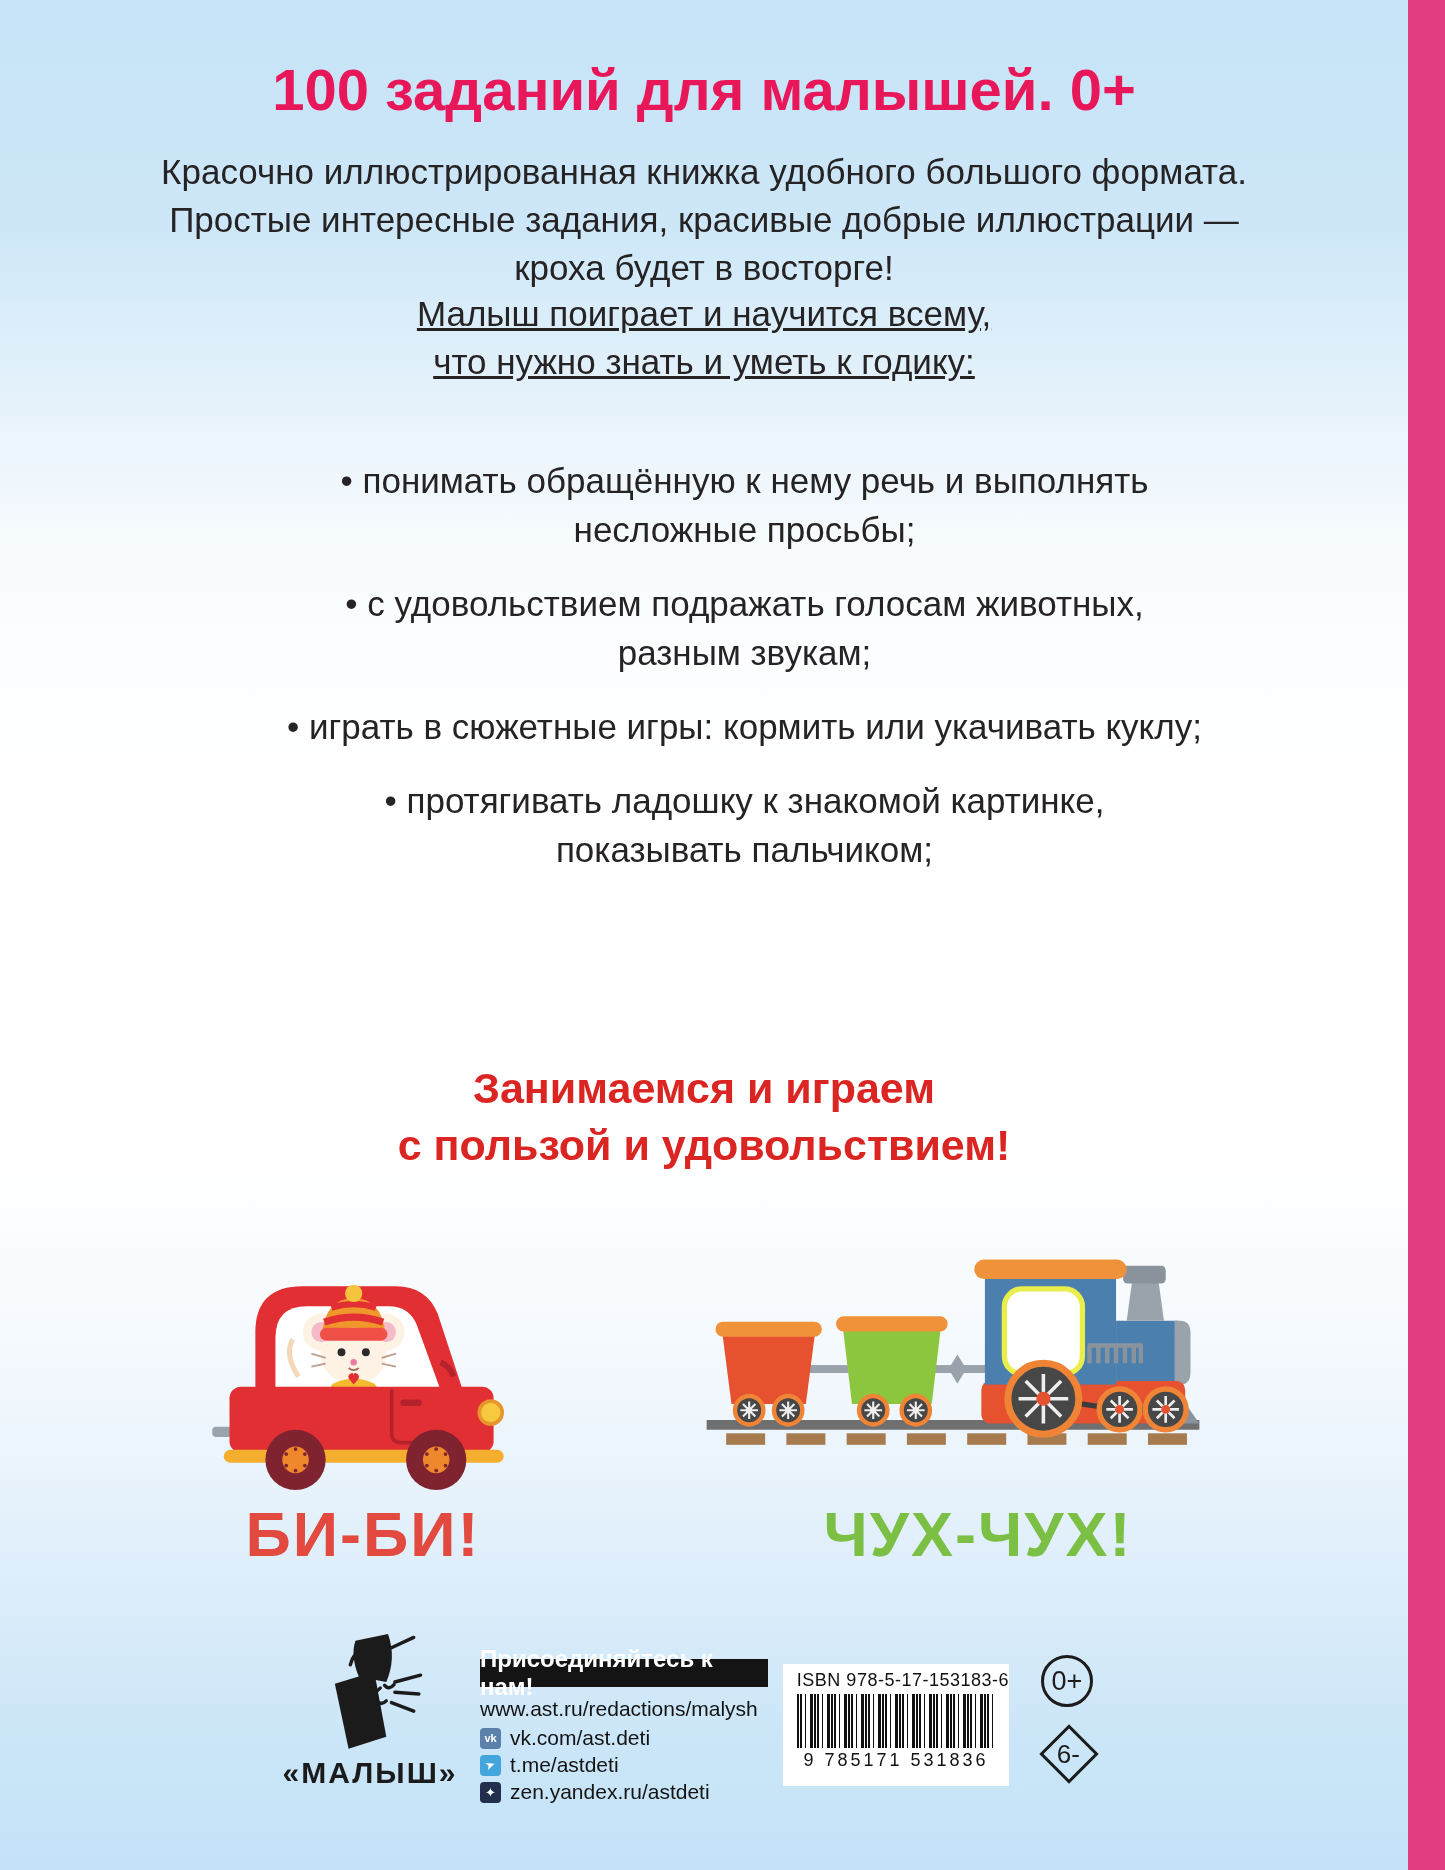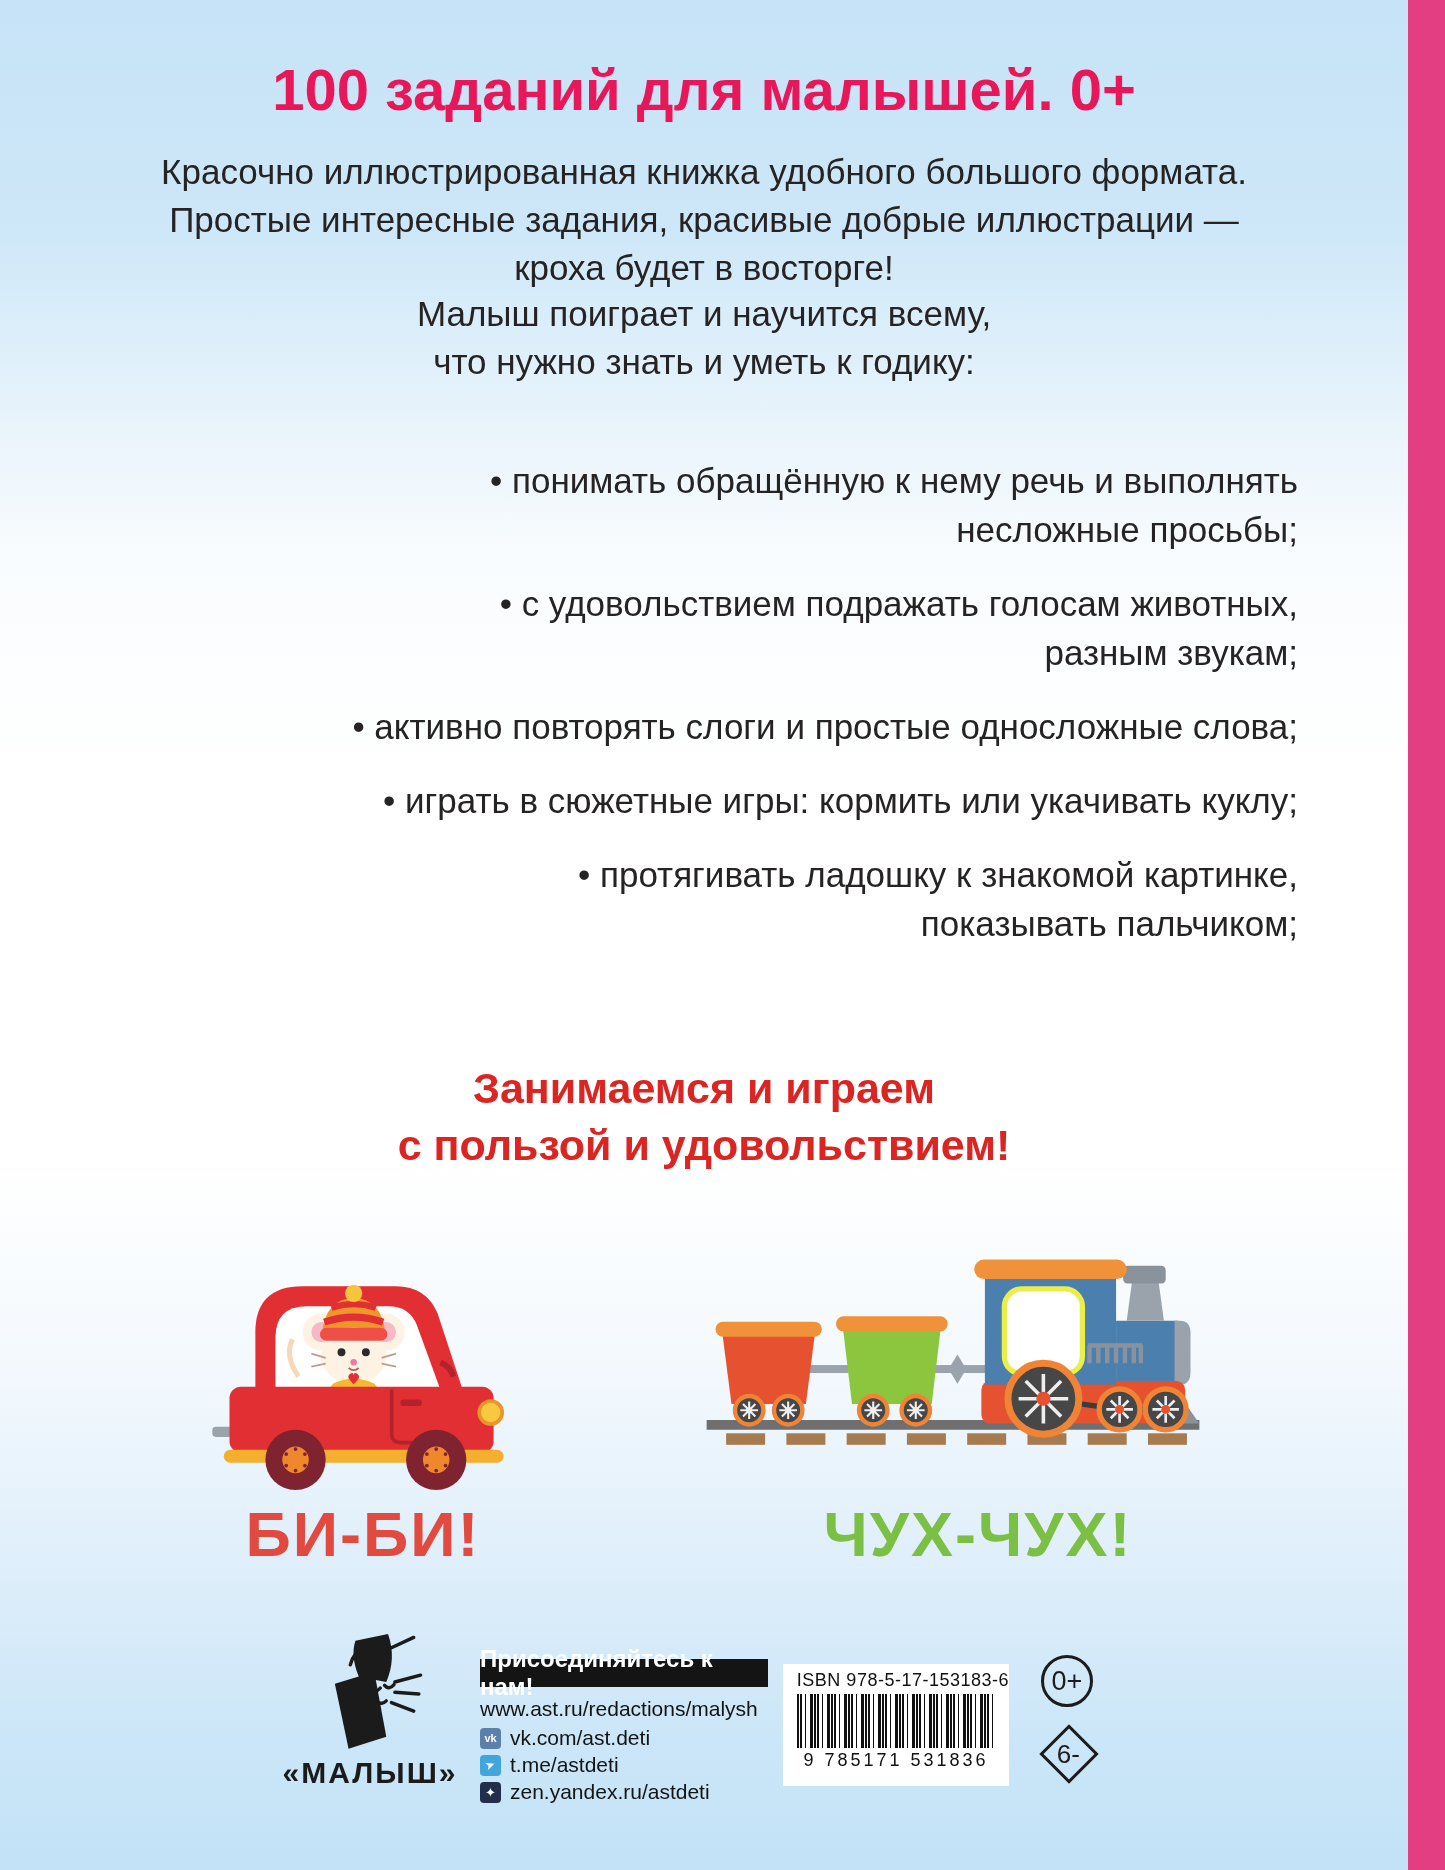--- a/index.html
+++ b/index.html
@@ -19,25 +19,25 @@
   .title{
     position:absolute;top:56px;left:0;width:1408px;
     text-align:center;font-size:58px;font-weight:bold;color:#e8175a;
     letter-spacing:0px;
   }
   .para{
     position:absolute;left:0;width:1408px;text-align:center;
     font-size:35px;color:#262324;line-height:48px;white-space:pre-line;
   }
   .intro{top:148px;}
-  .lead{top:290px;}
+  .lead{top:290px;text-decoration:underline;}
   .bullets{position:absolute;left:163px;top:456px;width:1135px;}
   .bullet{
     font-size:35px;color:#262324;line-height:49px;
-    margin-bottom:25px;white-space:pre-line;text-align:right;margin-left:28px;
+    margin-bottom:25px;white-space:pre-line;text-align:center;margin-left:28px;
   }
   .accent{
     position:absolute;top:1060px;left:0;width:1408px;text-align:center;
     font-size:43px;font-weight:bold;color:#da2522;line-height:57px;white-space:pre-line;
   }
 
   .car-svg{position:absolute;left:212px;top:1246px;width:302px;height:244px;}
   .train-svg{position:absolute;left:696px;top:1230px;width:514px;height:240px;}
   .caption{
     position:absolute;top:1498px;text-align:center;font-weight:bold;
@@ -110,21 +110,20 @@
 Простые интересные задания, красивые добрые иллюстрации —
 кроха будет в восторге!</div>
   <div class="para lead">Малыш поиграет и научится всему,
 что нужно знать и уметь к годику:</div>
 
   <div class="bullets">
     <div class="bullet">• понимать обращённую к нему речь и выполнять
 несложные просьбы;</div>
     <div class="bullet">• с удовольствием подражать голосам животных,
 разным звукам;</div>
-    <div class="bullet">• активно повторять слоги и простые односложные слова;</div>
     <div class="bullet">• играть в  сюжетные игры: кормить или укачивать куклу;</div>
     <div class="bullet">• протягивать ладошку к знакомой картинке,
 показывать пальчиком;</div>
   </div>
 
   <div class="accent">Занимаемся и играем
 с пользой и удовольствием!</div>
 
   <svg class="car-svg" viewBox="0 0 420 340" aria-hidden="true">
     <rect x="0" y="252" width="30" height="14" rx="5" fill="#9aa3ab"></rect>

